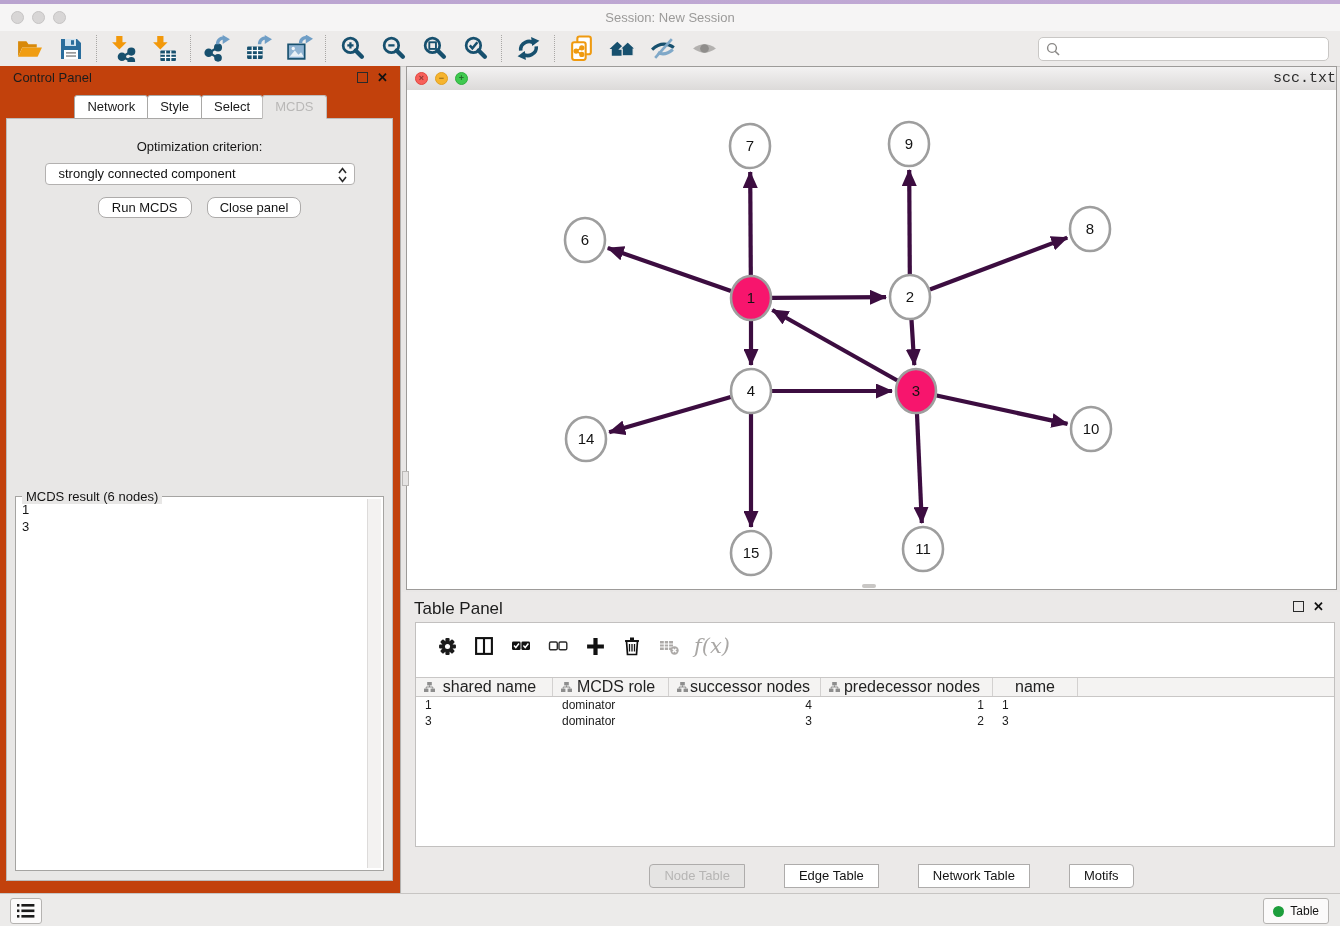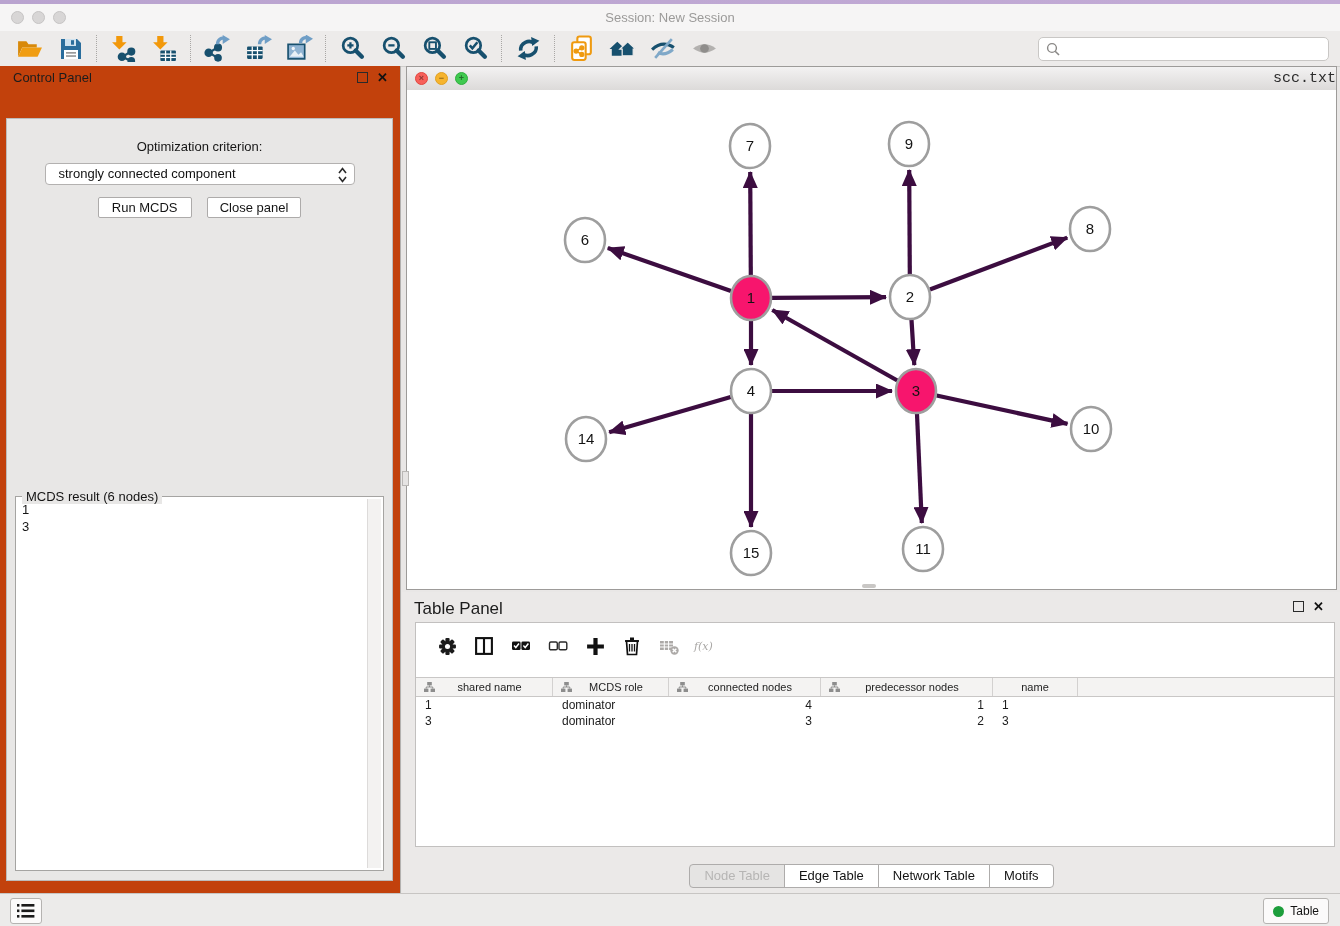--- a/index.html
+++ b/index.html
@@ -28,50 +28,50 @@
   .float-glyph{width:9px;height:9px;border:1.6px solid #2a2a2a;display:inline-block;}
   .close-glyph{font-size:13px;font-weight:bold;color:#111;line-height:9px;}
   .cp-tabs{position:absolute;top:31px;left:0;right:0;height:22px;display:flex;justify-content:center;align-items:flex-end;z-index:3;}
   .cp-tab{border:1px solid #a9a8a6;background:#fff;color:#1a1a1a;padding:3px 12px 4px;margin-right:-1px;font-size:13px;border-radius:3px 3px 0 0;position:relative;}
   .cp-tab.active{background:#e8e7e6;color:#b9b8b7;border-color:#bfbdbc;border-bottom-color:#e8e7e6;z-index:4;}
   .cp-body{position:absolute;top:52px;left:6px;right:7px;bottom:13px;background:#e8e7e6;border:1px solid #bdbbba;}
   .opt-label{margin-top:20px;text-align:center;font-size:13px;color:#161616;}
   .opt-select{position:relative;margin:9px auto 0;width:310px;height:22px;background:#fff;border:1px solid #b3b1b0;border-radius:4px;box-sizing:border-box;font-size:13px;line-height:20px;padding-left:13px;color:#111;}
   .stepper{position:absolute;right:7px;top:3px;}
   .btn-row{display:flex;justify-content:center;gap:15px;margin-top:12px;}
-  .aqua-btn{min-width:94px;height:21px;background:#fff;border:1px solid #adabaa;border-radius:2px;font-size:13px;font-family:"Liberation Sans",sans-serif;color:#141414;padding:0 12px;line-height:19px;text-align:center;}
+  .aqua-btn{min-width:94px;height:21px;background:#fff;border:1px solid #adabaa;border-radius:8px;font-size:13px;font-family:"Liberation Sans",sans-serif;color:#141414;padding:0 12px;line-height:19px;text-align:center;}
   .mcds-fieldset{position:absolute;left:8px;right:8px;top:377px;bottom:9px;border:1px solid #a5a4a2;background:#fff;}
   .mcds-legend{position:absolute;top:-8px;left:6px;background:#e8e7e6;padding:0 4px;font-size:13px;color:#141414;}
   .mcds-list{position:absolute;inset:4px 16px 2px 6px;font-size:13px;color:#161616;}
   .result-line{line-height:17px;}
   .mcds-scroll{position:absolute;top:2px;right:2px;bottom:2px;width:13px;background:#f3f2f1;border-left:1px solid #dddbda;}
   
   .network-window{position:absolute;left:406px;top:66px;width:931px;height:524px;background:#fff;border:1px solid #9d9b99;box-sizing:border-box;}
   .nw-titlebar{position:relative;height:23px;background:linear-gradient(#f3f2f2,#dcdad9);border-bottom:1px solid #aeacaa;}
   .nw-lights{position:absolute;left:8px;top:5px;display:flex;gap:7px;}
   .nw-title{text-align:right;line-height:23px;font-size:15px;color:#2b2b2b;font-family:Liberation Mono, monospace;}
   .nw-canvas{position:absolute;left:0;top:23px;right:0;bottom:0;background:#fff;}
   .nw-grip{position:absolute;bottom:1px;left:455px;width:14px;height:4px;background:#c9c7c5;border-radius:2px;}
   .left-grip{position:absolute;left:402px;top:471px;width:7px;height:15px;background:#e6e4e3;border:1px solid #b9b7b5;box-sizing:border-box;z-index:5;}
   
   .table-panel{position:absolute;left:402px;top:592px;right:0;bottom:32px;background:#ebe9e8;}
   .tp-header{position:absolute;top:7px;left:12px;font-size:17px;color:#1c1c1c;}
   .tp-content{position:absolute;left:13px;right:5px;top:30px;height:225px;background:#fff;border:1px solid #c2c0bf;box-sizing:border-box;}
   .tp-toolbar{height:46px;display:flex;align-items:center;padding-left:19px;}
   .tp-tool{width:24px;height:24px;margin-right:13px;display:flex;align-items:center;justify-content:center;}
-  .fx-label{font-family:"DejaVu Serif",serif;font-style:italic;color:#a9a7a5;font-size:11px;}
+  .fx-label{font-family:"DejaVu Serif",serif;font-style:italic;color:#a9a7a5;font-size:21px;}
   .thead{display:flex;height:20px;margin-top:8px;border-top:1px solid #c9c7c6;border-bottom:1px solid #c9c7c6;background:#f4f3f2;box-sizing:border-box;}
-  .th{box-sizing:border-box;border-right:1px solid #d3d1d0;display:flex;align-items:center;padding-left:8px;font-size:11px;color:#232323;}
+  .th{box-sizing:border-box;border-right:1px solid #d3d1d0;display:flex;align-items:center;padding-left:8px;font-size:16px;color:#232323;}
   .th .lbl{flex:1;text-align:center;padding-right:8px;}
   .tr{display:flex;height:16px;line-height:16px;font-size:12px;color:#1b1b1b;}
   .td{box-sizing:border-box;overflow:hidden;white-space:nowrap;}
   .td.al{padding-left:9px;text-align:left;}
   .td.ar{padding-right:9px;text-align:right;}
   .tp-tabs{position:absolute;top:272px;left:0;right:0;display:flex;justify-content:center;}
-  .tp-tab{border:1px solid #aeacab;background:#fff;color:#141414;padding:3px 14px 4px;margin-right:-1px;font-size:13px;}
+  .tp-tab{border:1px solid #aeacab;background:#fff;color:#141414;padding:3px 14px 4px;margin-right:-1px;font-size:13px;margin-left:40px;}
   .tp-tab:first-child{border-radius:4px 0 0 4px;}
   .tp-tab:last-child{border-radius:0 4px 4px 0;}
   .tp-tab.active{background:#e5e4e3;color:#b6b5b4;}
   
   .statusbar{position:absolute;left:0;right:0;bottom:0;height:32px;background:#ecebea;border-top:1px solid #c7c5c3;}
   .status-left-btn{position:absolute;left:10px;top:4px;width:30px;height:24px;background:#fbfafa;border:1px solid #b5b3b1;border-radius:3px;display:flex;align-items:center;justify-content:center;}
   .memory-btn{position:absolute;right:11px;top:4px;height:24px;background:#fbfafa;border:1px solid #b5b3b1;border-radius:3px;display:flex;align-items:center;padding:0 9px;gap:6px;font-size:12px;color:#141414;}
   .mem-dot{width:11px;height:11px;border-radius:50%;background:#1d9e3c;}
 </style>
 </head>
@@ -249,20 +249,26 @@
       <input class="search-input" value="" style="">
     </span>
   </div>
 
   <div class="control-panel">
     <div class="cp-header">Control Panel</div>
     <div class="panel-ctrls">
       <span class="float-glyph"></span>
       <span class="close-glyph">✕</span>
     </div>
+    <div class="cp-tabs">
+        <div class="cp-tab">Network</div>
+        <div class="cp-tab">Style</div>
+        <div class="cp-tab">Select</div>
+        <div class="cp-tab active">MCDS</div>
+      </div>
     <div class="cp-body">
       <div class="opt-label">Optimization criterion:</div>
       <div class="opt-select">
         <span>strongly connected component</span>
         <svg class="stepper" width="9" height="16" viewBox="0 0 9 16">
             <path d="M1 6 L4.5 1.5 L8 6" fill="none" stroke="#2b2b2b" stroke-width="1.6"></path>
             <path d="M1 10 L4.5 14.5 L8 10" fill="none" stroke="#2b2b2b" stroke-width="1.6"></path>
           </svg>
       </div>
       <div class="btn-row">
@@ -465,21 +471,21 @@
           </div>
           <div class="th" style="width: 152px;">
             <svg width="11" height="10" viewBox="0 0 11 10">
               <g fill="#8d8d8d">
                 <rect x="3.2" y="0" width="4.6" height="3.4"></rect>
                 <rect x="0" y="6.6" width="4.4" height="3.4"></rect>
                 <rect x="6.6" y="6.6" width="4.4" height="3.4"></rect>
               </g>
               <path d="M5.5 3.4 V5 M2.2 6.6 V5 h6.6 v1.6" stroke="#8d8d8d" stroke-width="1" fill="none"></path>
             </svg>
-            <span class="lbl">connected nodes</span>
+            <span class="lbl">successor nodes</span>
           </div>
           <div class="th" style="width: 172px;">
             <svg width="11" height="10" viewBox="0 0 11 10">
               <g fill="#8d8d8d">
                 <rect x="3.2" y="0" width="4.6" height="3.4"></rect>
                 <rect x="0" y="6.6" width="4.4" height="3.4"></rect>
                 <rect x="6.6" y="6.6" width="4.4" height="3.4"></rect>
               </g>
               <path d="M5.5 3.4 V5 M2.2 6.6 V5 h6.6 v1.6" stroke="#8d8d8d" stroke-width="1" fill="none"></path>
             </svg>

